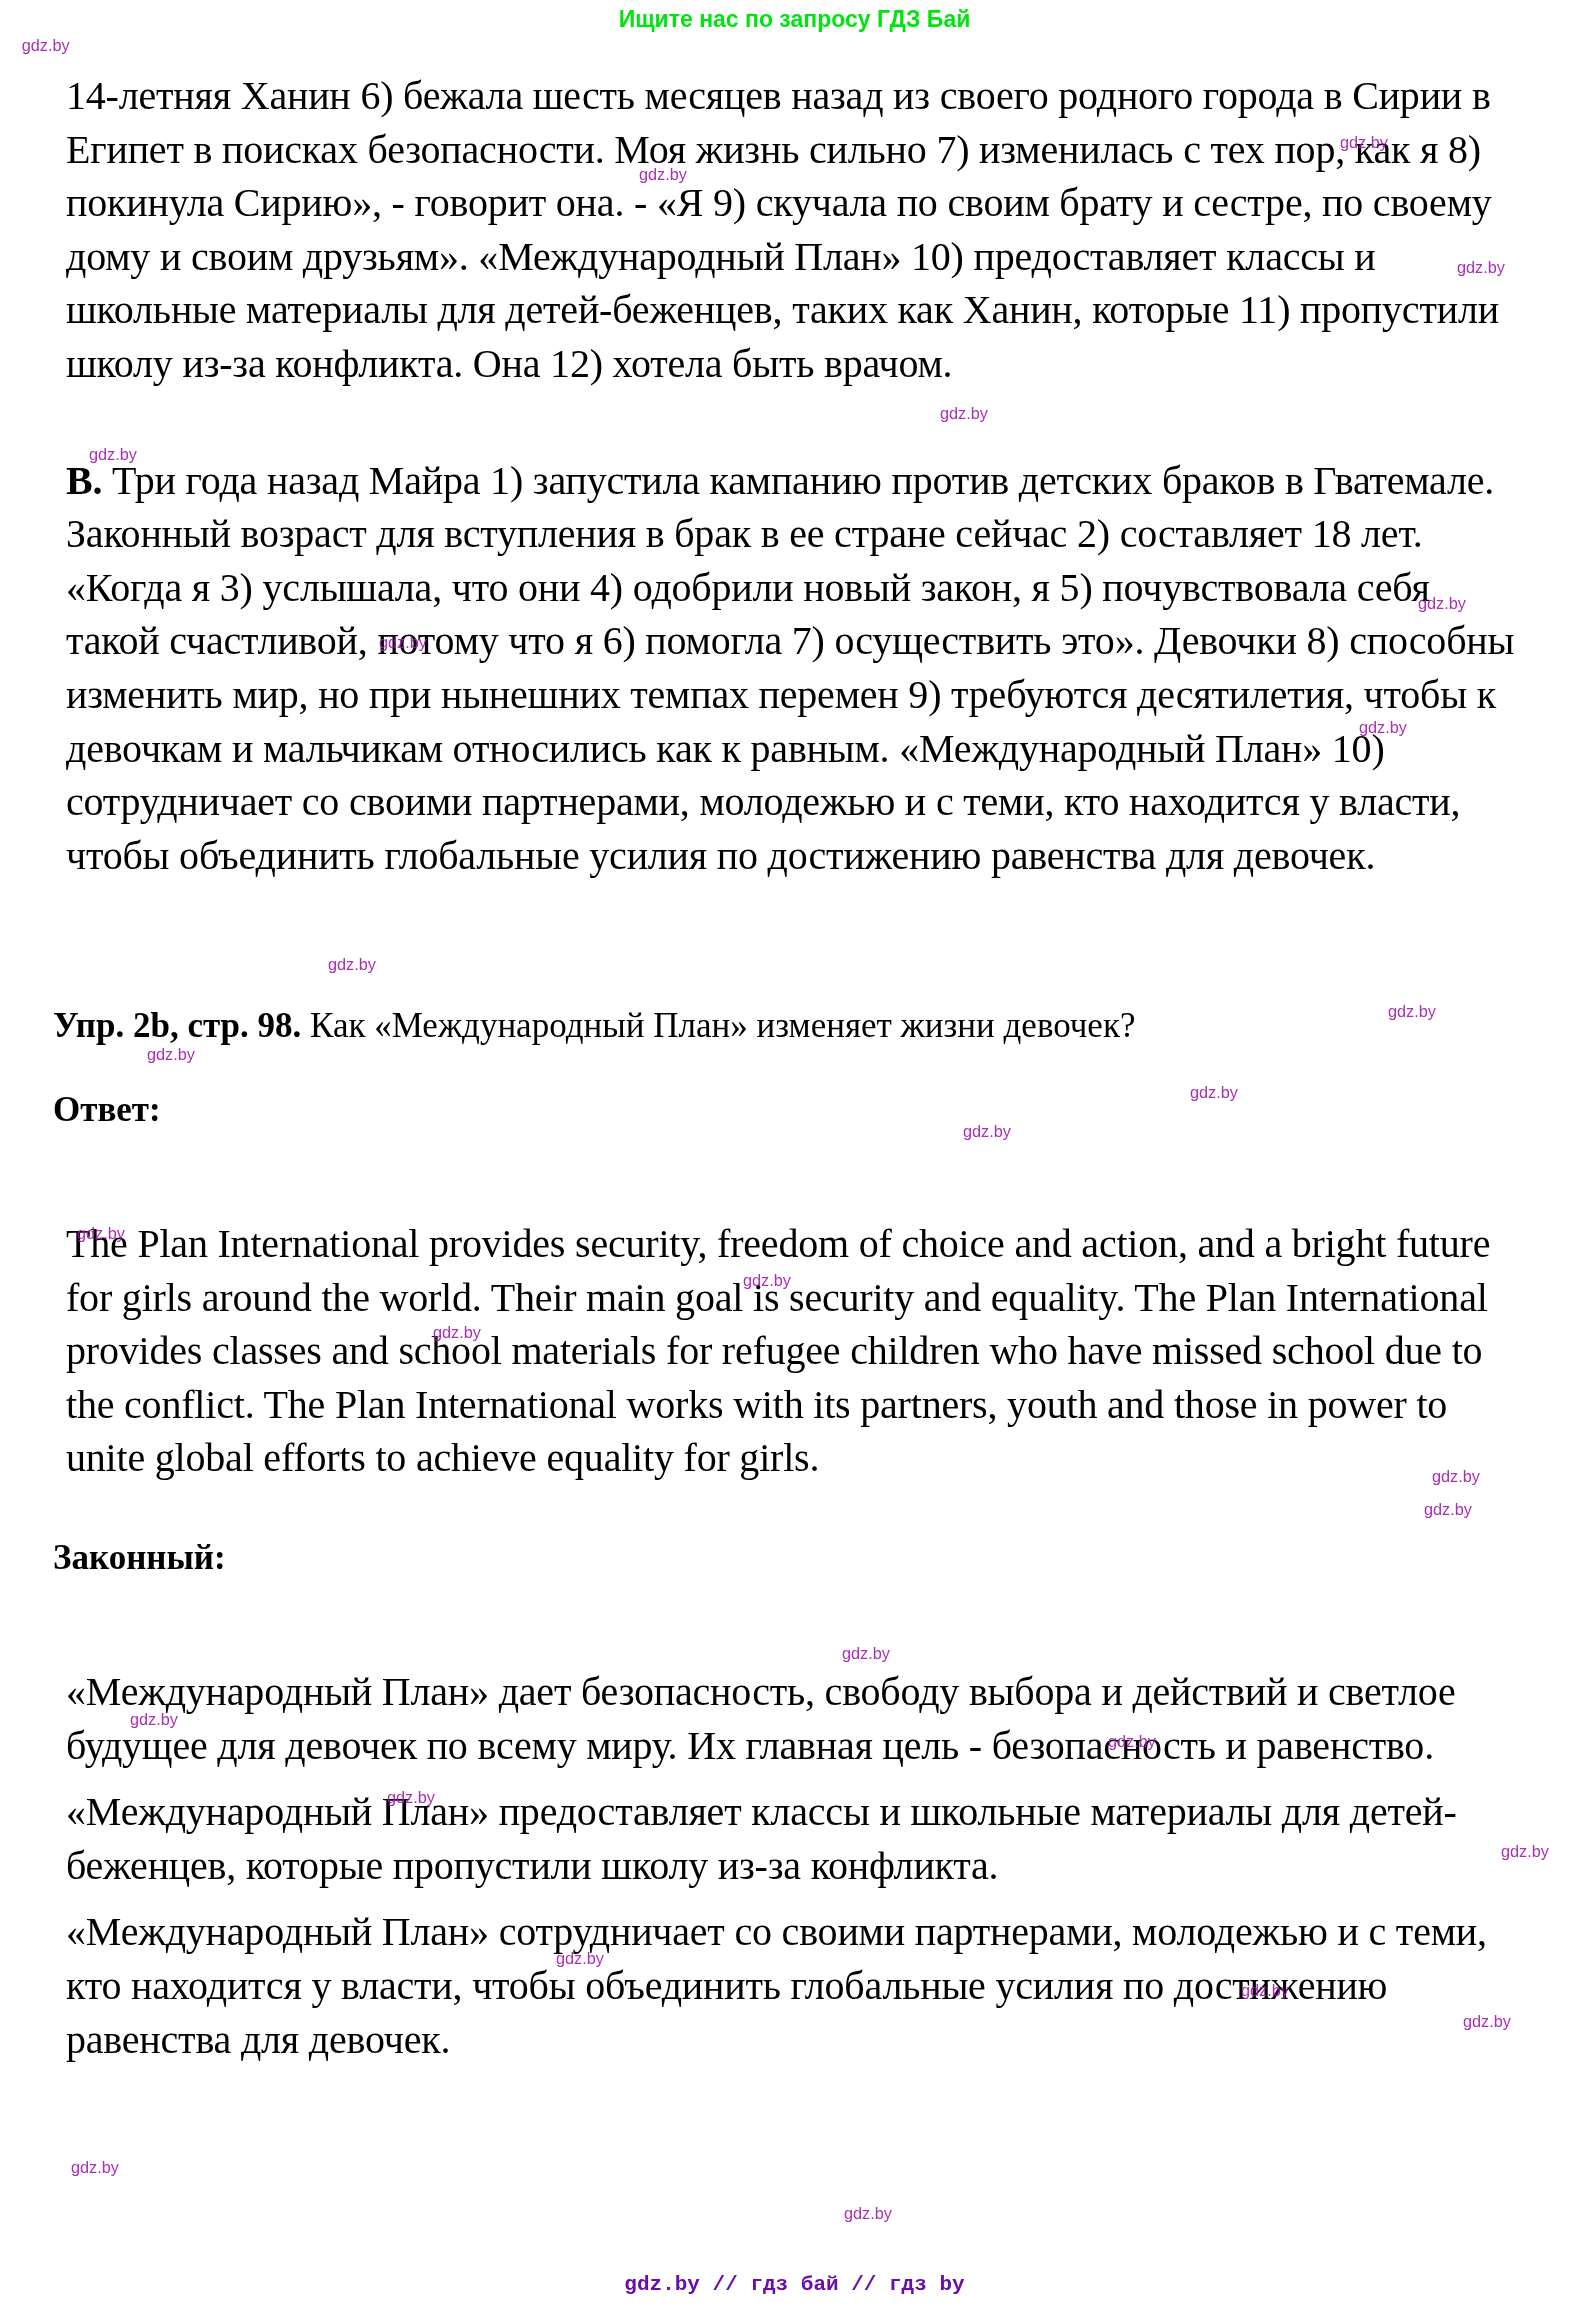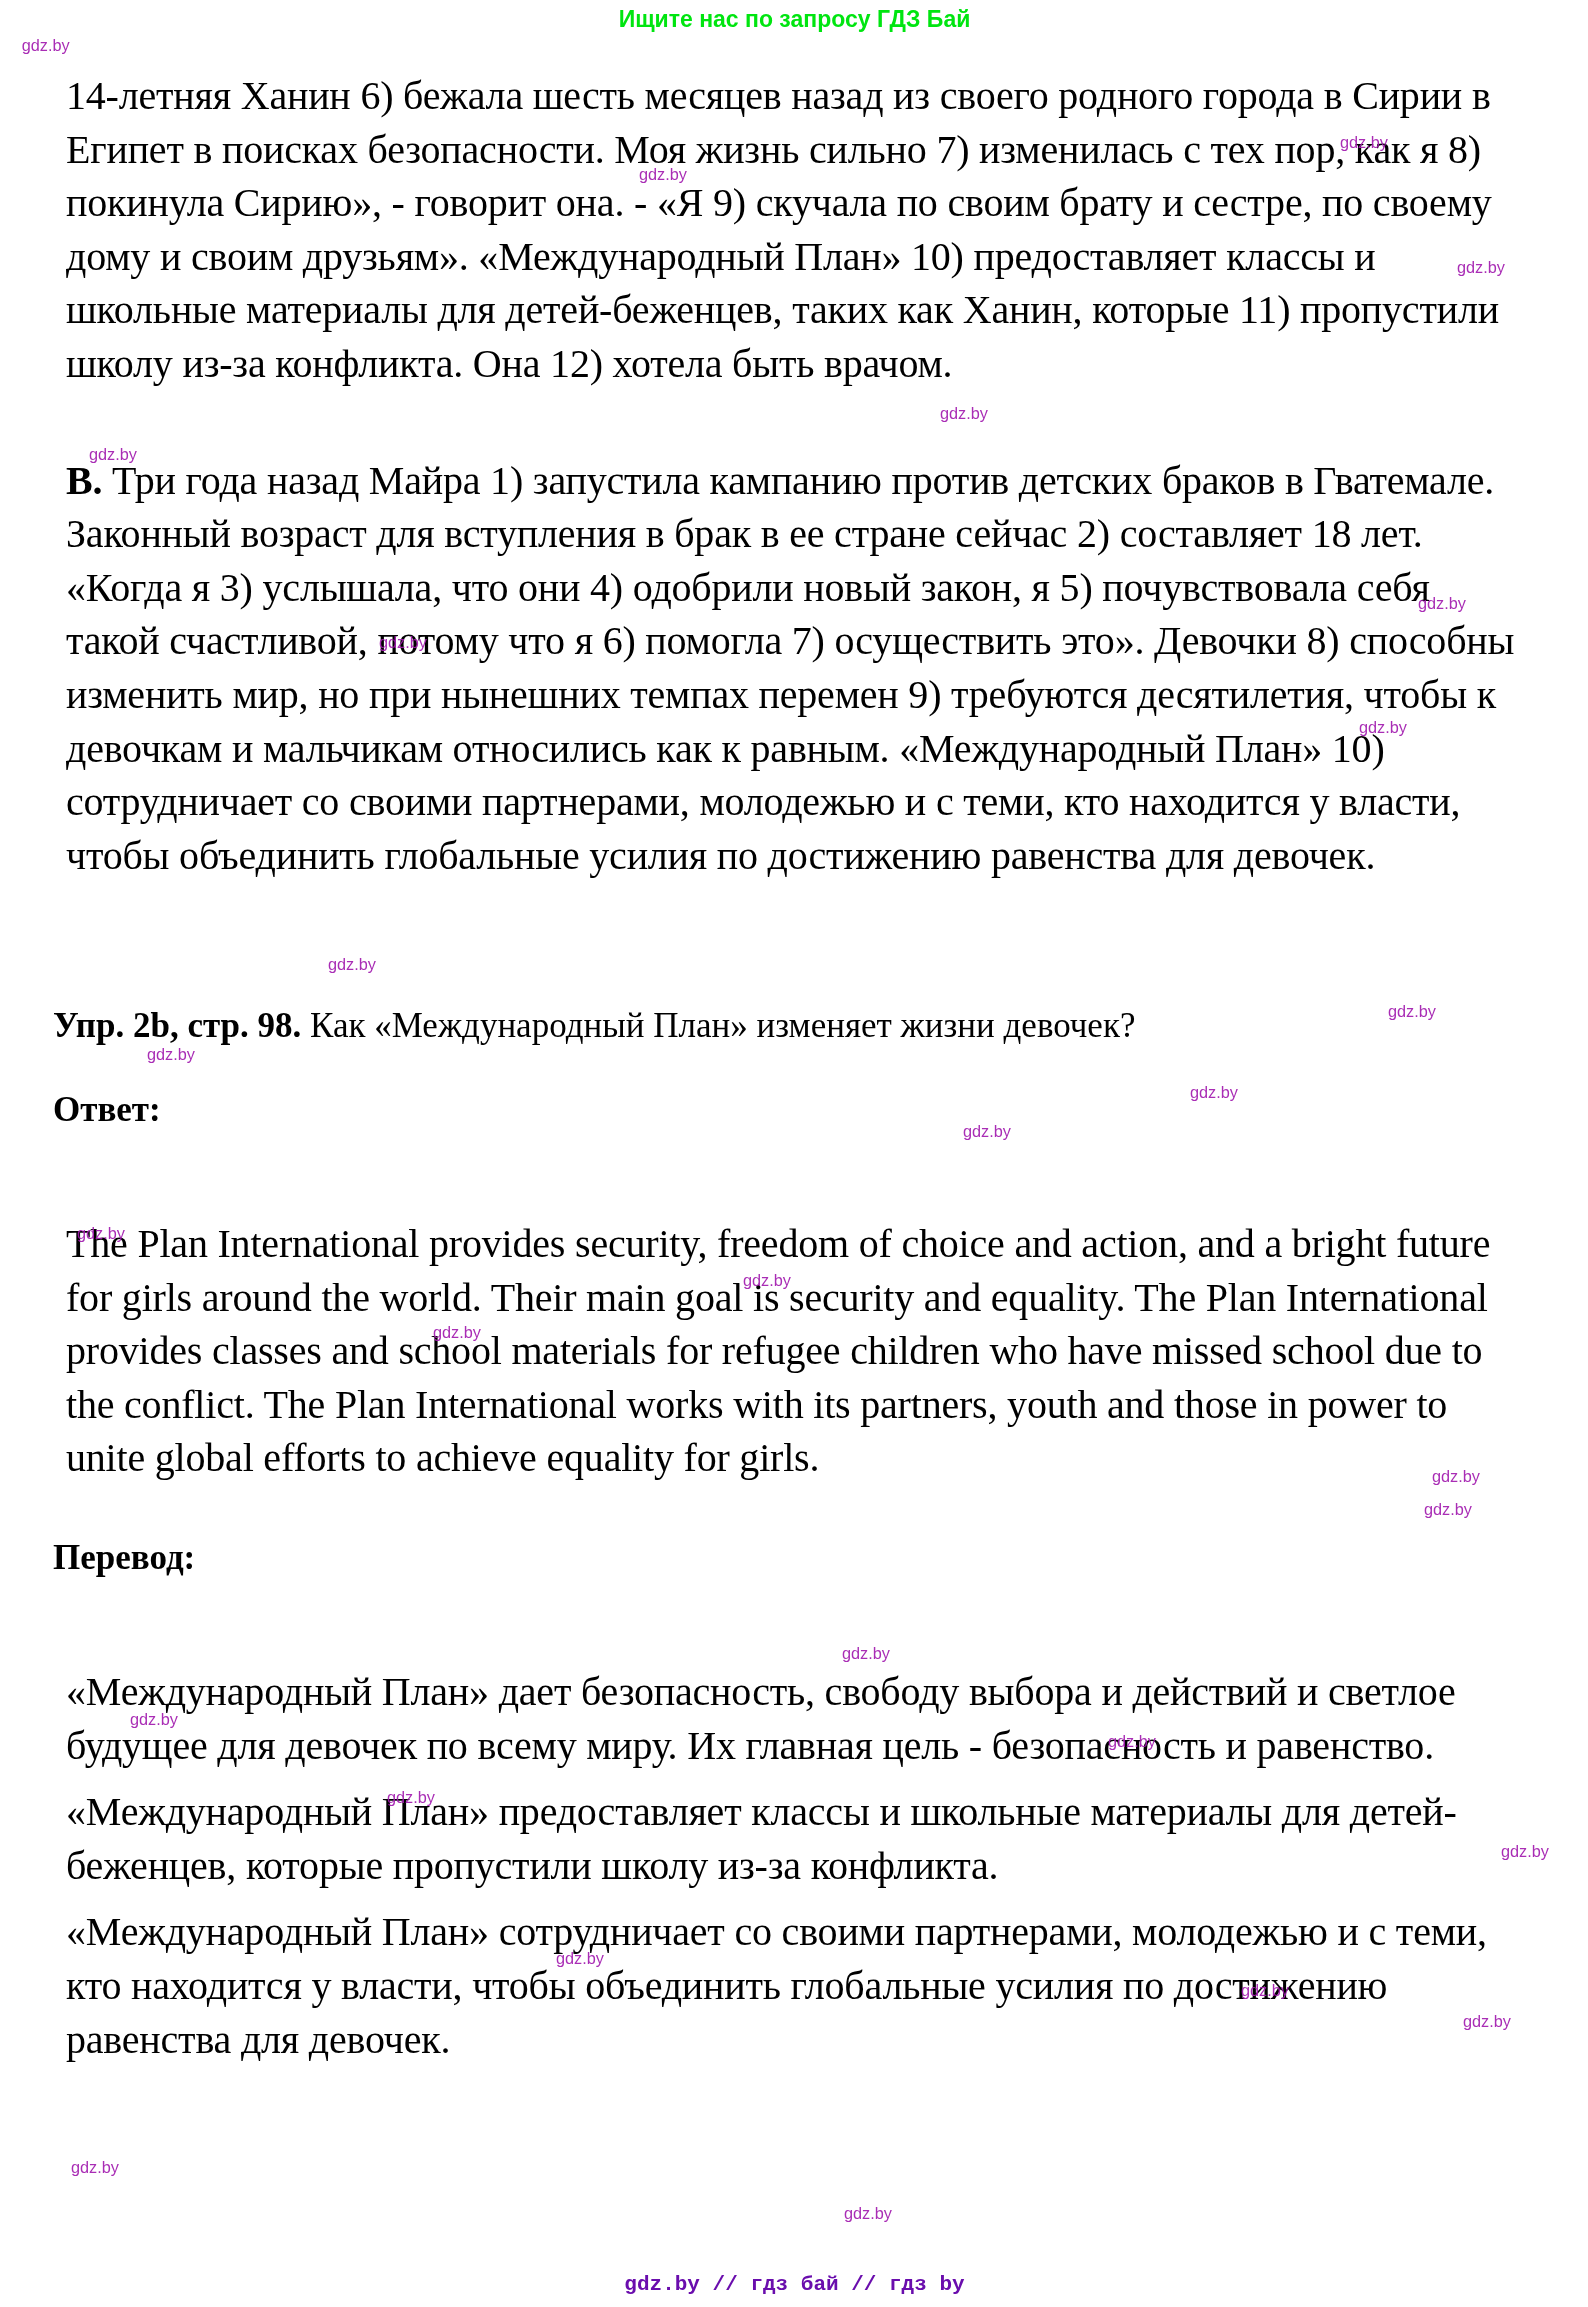--- a/index.html
+++ b/index.html
@@ -119,21 +119,21 @@
     <div class="gap-md"></div>
 
     <p class="label-bold">Ответ:</p>
 
     <div class="gap-lg"></div>
 
     <p class="para">The Plan International provides security, freedom of choice and action, and a bright future for girls around the world. Their main goal is security and equality. The Plan International provides classes and school materials for refugee children who have missed school due to the conflict. The Plan International works with its partners, youth and those in power to unite global efforts to achieve equality for girls.</p>
 
     <div class="gap-md"></div>
 
-    <p class="label-bold">Перевод:</p>
+    <p class="label-bold">Законный:</p>
 
     <div class="gap-lg"></div>
 
     <p class="para">«Международный План» дает безопасность, свободу выбора и действий и светлое будущее для девочек по всему миру. Их главная цель - безопасность и равенство.</p>
 
     <p class="para">«Международный План» предоставляет классы и школьные материалы для детей-беженцев, которые пропустили школу из-за конфликта.</p>
 
     <p class="para">«Международный План» сотрудничает со своими партнерами, молодежью и с теми, кто находится у власти, чтобы объединить глобальные усилия по достижению равенства для девочек.</p>
 
   </div>

